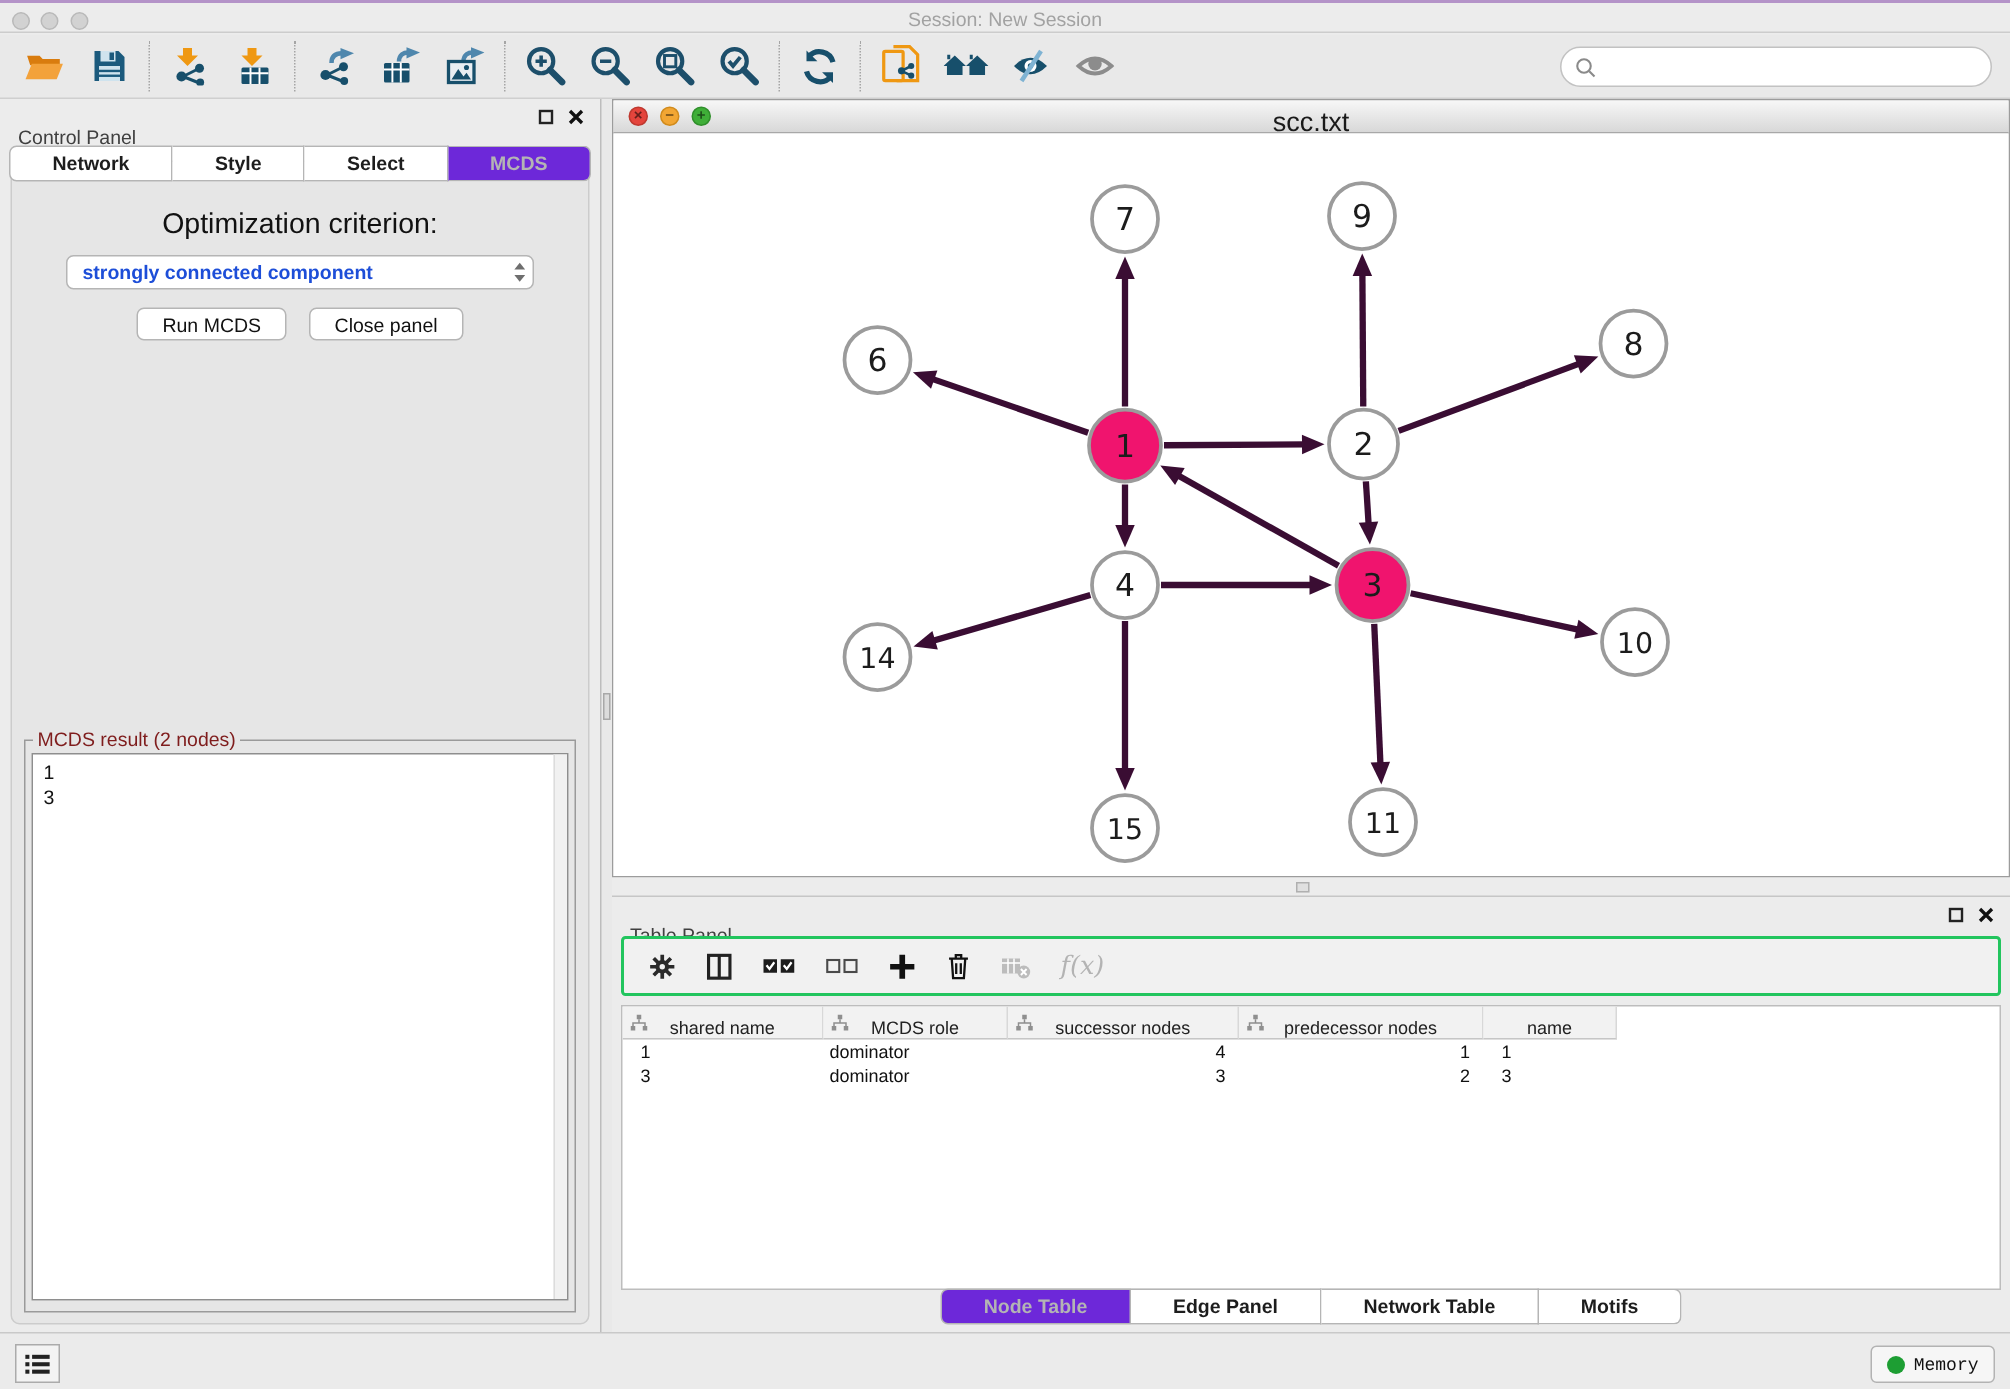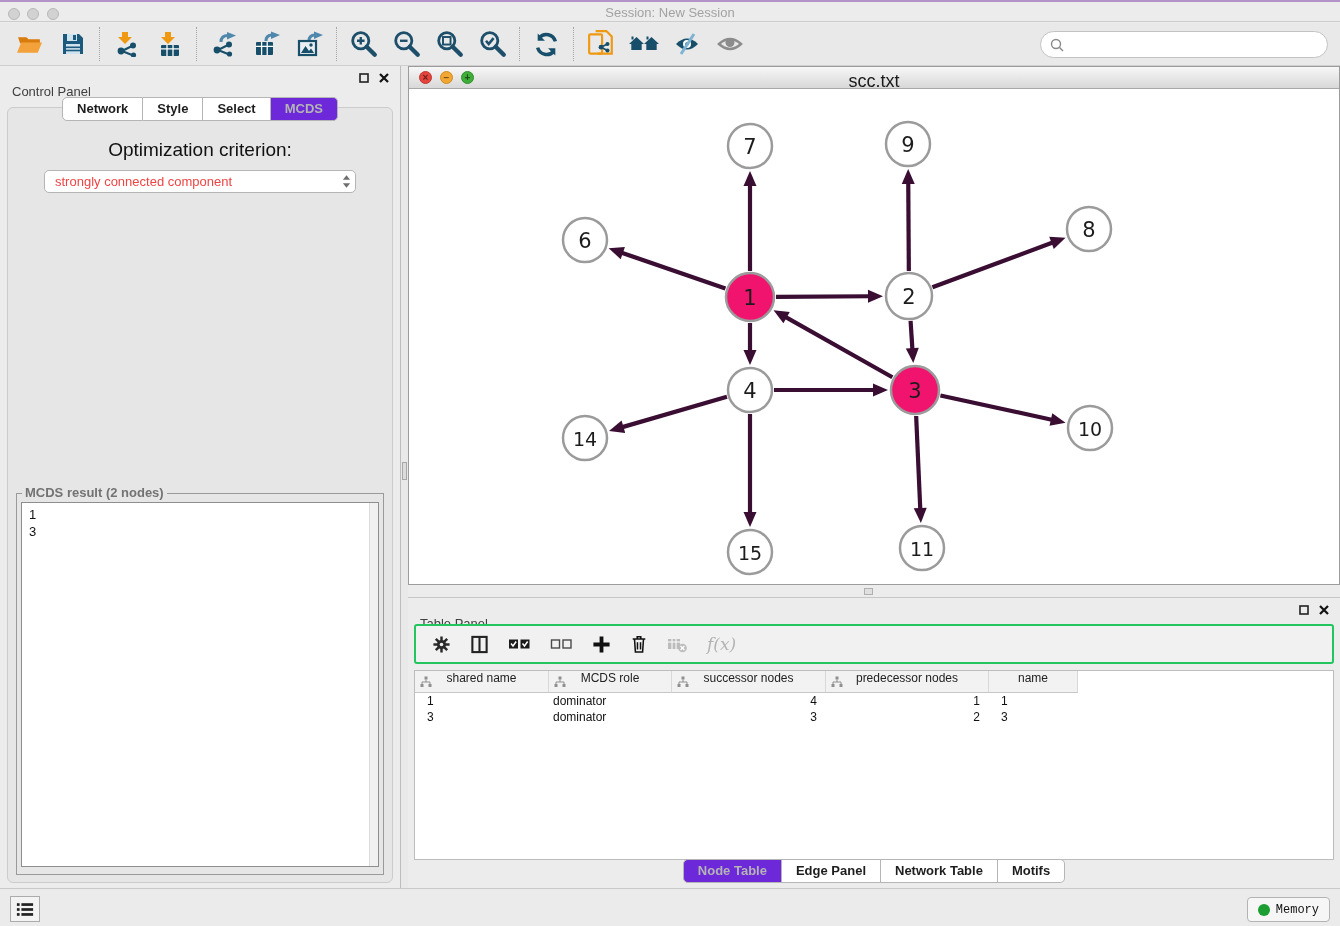--- a/index.html
+++ b/index.html
@@ -32,38 +32,38 @@
   
   .control-panel { position:absolute; left:0; top:0; width:400px; bottom:0; }
   .panel-header { position:relative; height:26px; }
   .panel-header .ph-title { position:absolute; left:12px; top:6px; font-size:13px; color:#404040;margin-top:12px; }
   .ph-icons { position:absolute; right:10px; top:6px; display:flex; gap:8px; }
   .ph-icons span { display:flex; }
 
   .cp-tabbar { position:absolute; left:0; right:0; top:31px; display:flex; justify-content:center; z-index:2; }
   .seg { display:flex; }
   .seg .tab { border:1px solid #b5b5b5; border-left:none; background:#fff; color:#1d1d1d;
-    font-size:13px; font-weight:bold; padding:3px 14px 4px; cursor:default; }
+    font-size:13px; font-weight:bold; padding:3px 28px 4px; cursor:default; }
   .seg .tab:first-child { border-left:1px solid #b5b5b5; border-radius:5px 0 0 5px; }
   .seg .tab:last-child { border-radius:0 5px 5px 0; }
   .seg .tab.active { background:#6d28d9; color:#b4b4b4; }
 
   .cp-body { position:absolute; left:7px; right:7px; top:41px; bottom:5px;
     background:#e6e6e6; border:1px solid #cccccc; border-radius:6px; }
   .opt-label { margin-top:31px; text-align:center; font-size:19px; color:#111; }
   .dropdown { width:312px; height:23px; margin:9px auto 0; background:#fff; border:1px solid #b5b5b5;
     border-radius:5px; display:flex; align-items:center; padding:0 4px 0 10px; position:relative; }
-  .dropdown .dd-value { flex:1; font-size:13px; color:#ef4444; white-space:nowrap; overflow:hidden; }
+  .dropdown .dd-value { flex:1; font-size:13px; color:#1d4ed8; white-space:nowrap; overflow:hidden;font-weight:bold; }
   .btn-row { margin-top:12px; display:flex; justify-content:center; gap:15px; }
   .pbtn { height:22px; padding:0 16px; background:#fff; border:1px solid #b5b5b5; border-radius:5px;
     font-size:13px; color:#111; font-family:"Liberation Sans",sans-serif; }
 
   .result-group { position:absolute; left:8px; right:8px; top:385px; bottom:7px; border:1px solid #9a9a9a; }
   .result-legend { position:absolute; top:-9px; left:5px; padding:0 3px; background:#e6e6e6;
-    font-size:13px; color:#737373;font-weight:bold; }
+    font-size:13px; color:#7f1d1d; }
   .result-box { position:absolute; left:4px; right:4px; top:8px; bottom:7px; background:#fff;
     border:1px solid #8e8e8e; }
   .result-line { font-size:13px; color:#111; line-height:17px; padding-left:7px; }
   .result-box .first { padding-top:3px; }
   .result-scroll { position:absolute; right:0; top:0; bottom:0; width:9px; background:#f1f1f1;
     border-left:1px solid #dcdcdc; }
 
   
   .vsplitter { position:absolute; left:400px; width:8px; top:0; bottom:0; background:#e9e9e9;
     border-left:1px solid #bdbdbd; }
@@ -95,21 +95,21 @@
   .table-panel { position:absolute; left:0; right:0; top:532px; bottom:0; }
   .tp-toolbar { position:absolute; left:6px; right:6px; top:26px; height:40px; background:#f1f1f1;
     border:2px solid #22c55e; border-radius:3px; display:flex; align-items:center; gap:19px; padding-left:16px; }
   .tp-toolbar .ticon { display:flex; align-items:center; }
   .fx { font-family:"DejaVu Serif", serif; font-style:italic; color:#b3b3b3; font-size:17px; }
 
   .node-table { position:absolute; left:6px; right:6px; top:72px; bottom:28px; background:#fff;
     border:1px solid #bdbdbd; overflow:hidden; }
   .nt-head { display:flex; height:22px; }
   .nt-hcell { position:relative; background:#f2f2f2; border-right:1px solid #d8d8d8;
-    border-bottom:1px solid #c6c6c6; display:flex; align-items:flex-start; justify-content:center;
+    border-bottom:1px solid #c6c6c6; display:flex; align-items:flex-end; justify-content:center;
     font-size:12px; color:#222; }
   .nt-hcell .tree { position:absolute; left:5px; top:5px; }
   .nt-row { display:flex; height:16px; }
   .nt-cell { font-size:12px; color:#111; overflow:hidden; white-space:nowrap; line-height:16px; }
   .c0 { width:134px; } .c1 { width:123px; } .c2 { width:154px; } .c3 { width:163px; } .c4 { width:89px; }
   .al { padding-left:12px; text-align:left; }
   .al2 { padding-left:4px; text-align:left; }
   .ar { padding-right:9px; text-align:right; }
   .al3 { padding-left:12px; text-align:left; }
 
@@ -318,20 +318,24 @@
       </div>
 
       <div class="cp-body">
         <div class="opt-label">Optimization criterion:</div>
         <div class="dropdown">
           <span class="dd-value">strongly connected component</span>
           <svg width="9" height="15" viewBox="0 0 10 16">
             <path d="M5 1l4 5H1z" fill="#6e6e6e"></path>
               <path d="M5 15l4-5H1z" fill="#6e6e6e"></path>
           </svg>
+        </div>
+        <div class="btn-row">
+          <button class="pbtn">Run MCDS</button>
+          <button class="pbtn">Close panel</button>
         </div>
 
         <div class="result-group">
           <span class="result-legend">MCDS result (2 nodes)</span>
           <div class="result-box">
             <div class="result-line first">1</div>
             <div class="result-line">3</div>
             <div class="result-scroll"></div>
           </div>
         </div>

